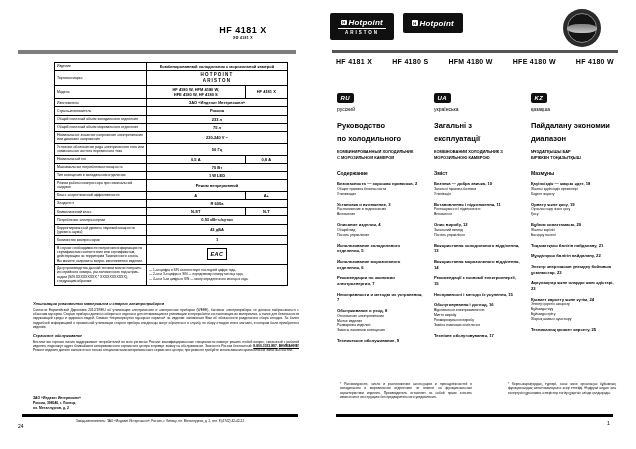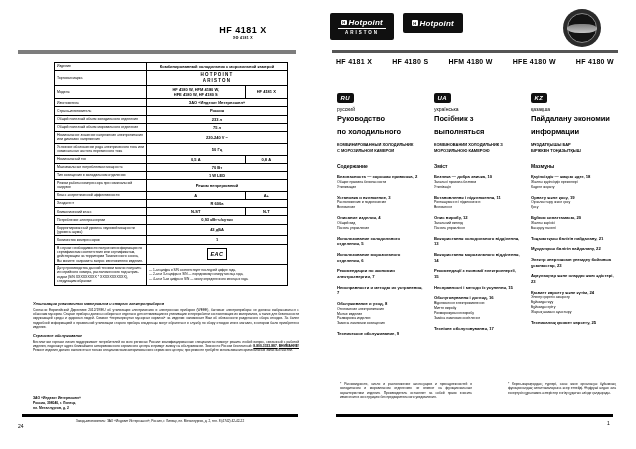--- a/index.html
+++ b/index.html
@@ -54,21 +54,21 @@
                background:linear-gradient(#8a8a8a,#d8d8d8);opacity:.9;}
   .rp-bar{position:absolute;left:2px;top:50px;width:286px;height:3px;background:#555;}
   .model-list{position:absolute;left:6px;top:58px;width:278px;display:flex;justify-content:space-between;
               font-size:7px;font-weight:bold;letter-spacing:.3px;}
   .columns{position:absolute;left:7px;top:86px;width:280px;display:flex;}
   .col{width:88px;}
   .col + .col{margin-left:11px;}
   .badge{display:inline-block;background:#101010;color:#fff;font-size:6px;font-weight:bold;font-style:italic;
          padding:2px 3.5px;border-radius:2px;letter-spacing:.5px;}
   .lang{font-size:5px;margin-top:2px;}
-  .col-title{font-size:7.5px;font-weight:bold;line-height:1.75;}
+  .col-title{font-size:7.5px;font-weight:bold;margin-top:7px;line-height:1.75;}
   .col-sub{font-size:4px;font-weight:bold;margin-top:4px;line-height:1.5;}
   .toc-heading{font-size:5px;font-weight:bold;margin-top:9px;}
   .toc-list{margin-top:4px;}
   .toc-entry{font-size:4.2px;font-weight:bold;margin-top:5px;line-height:1.35;}
   .toc-sub{font-size:3.5px;line-height:1.4;}
   .fn{position:absolute;font-size:3.3px;text-align:justify;line-height:1.35;}
   .fn1{left:10px;top:382px;width:132px;}
   .fn2{left:178px;top:382px;width:108px;}
   .rp-rule{position:absolute;left:6px;top:414px;width:277px;height:2.5px;background:#000;}
   .rp-pagenum{position:absolute;left:277px;top:420px;font-size:5px;}
@@ -309,22 +309,22 @@
           <div class="toc-sub">Мытье изделия</div>
           <div class="toc-sub">Разморозка изделия</div>
           <div class="toc-sub">Замена лампочки освещения</div>
           <div class="toc-entry">Техническое обслуживание, 9</div>
         </div>
     </div>
     <div class="col">
       <span class="badge">UA</span>
       <div class="lang">українська</div>
       <div class="col-title">
-        <div>Посібник з</div>
-        <div>выполняться</div>
+        <div>Загальні з</div>
+        <div>експлуатації</div>
       </div>
       <div class="col-sub">
         <div>КОМБІНОВАНИЙ ХОЛОДИЛЬНИК З</div>
         <div>МОРОЗИЛЬНОЮ КАМЕРОЮ</div>
       </div>
       <div class="toc-heading">Зміст</div>
       <div class="toc-list">
           <div class="toc-entry">Безпека — добра звичка, 10</div>
           <div class="toc-sub">Загальні правила безпеки</div>
           <div class="toc-sub">Утилізація</div>
@@ -344,21 +344,21 @@
           <div class="toc-sub">Розморожування виробу</div>
           <div class="toc-sub">Заміна лампочки освітлення</div>
           <div class="toc-entry">Технічне обслуговування, 17</div>
         </div>
     </div>
     <div class="col">
       <span class="badge">KZ</span>
       <div class="lang">қазақша</div>
       <div class="col-title">
         <div>Пайдалану экономии</div>
-        <div>информации</div>
+        <div>диапазон</div>
       </div>
       <div class="col-sub">
         <div>МҰЗДАТҚЫШЫ БАР</div>
         <div>БІРІККЕН ТОҢАЗЫТҚЫШ</div>
       </div>
       <div class="toc-heading">Мазмұны</div>
       <div class="toc-list">
           <div class="toc-entry">Қауіпсіздік — жақсы әдет, 18</div>
           <div class="toc-sub">Жалпы қауіпсіздік ережелері</div>
           <div class="toc-sub">Кәдеге жарату</div>

